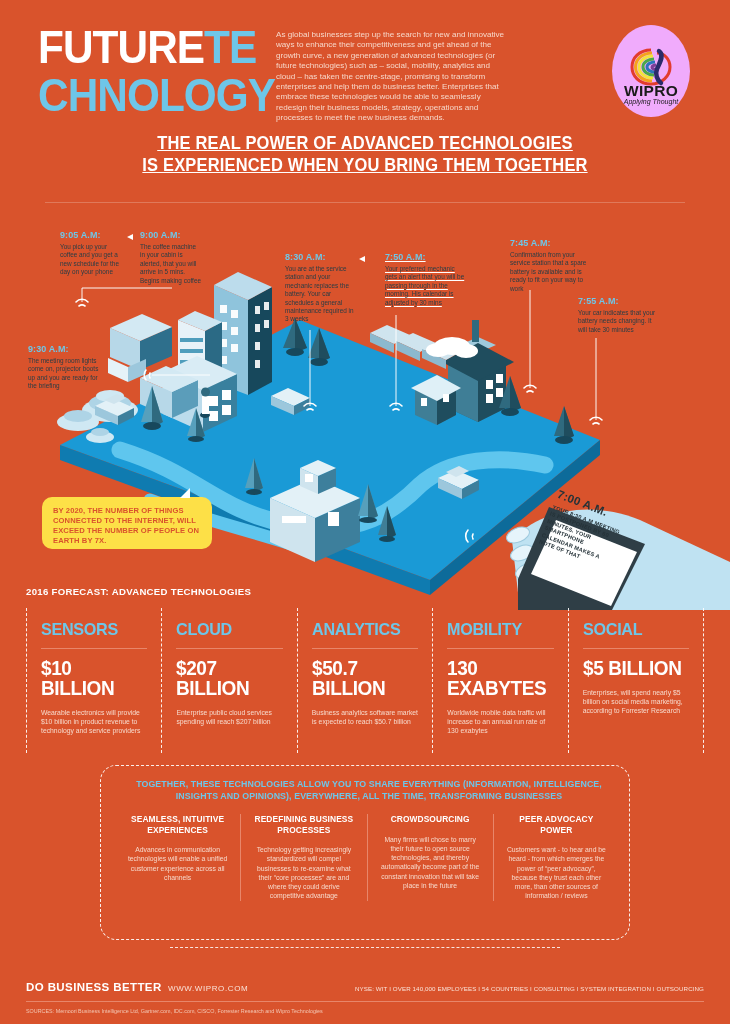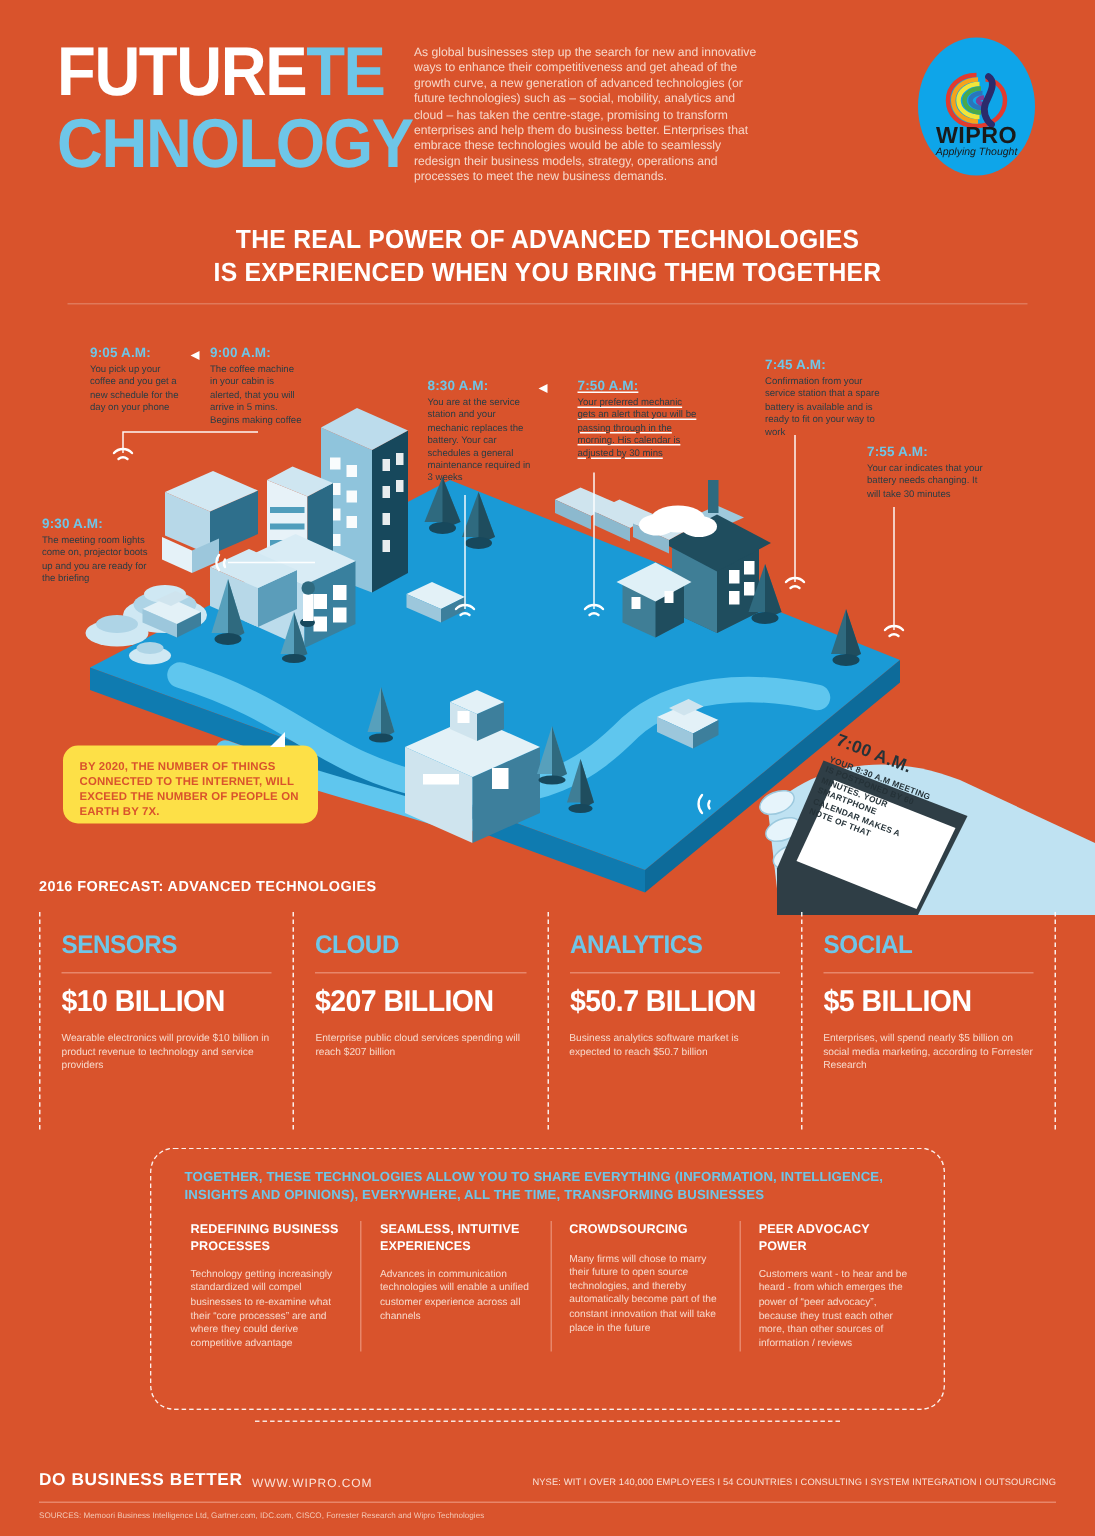--- a/index.html
+++ b/index.html
@@ -24,39 +24,39 @@
   }
   .t1 .w { color:#ffffff; }
   .t1 .b, .t2 { color:#6ec6e8; }
   .t2 { margin-top:10px; }
   .intro {
     position:absolute; left:276px; top:30px; width:230px;
     font-size:8.1px; line-height:10.4px; color:#f7d7c9;
   }
   .logo {
     position:absolute; left:612px; top:25px; width:78px; height:92px;
-    background:#0ea5e9; border-radius:50%/50%;
+    background:#f0abfc; border-radius:50%/50%;
   }
   .logo-swirl {
     position:absolute; left:50%; top:22px; transform:translateX(-50%);
     width:44px; height:40px;
   }
   .logo-name {
     position:absolute; left:0; right:0; top:57px; text-align:center;
     color:#1a1a1a; font-weight:bold; font-size:15.5px; letter-spacing:.3px;
   }
   .logo-tag {
     position:absolute; left:0; right:0; top:73px; text-align:center;
     color:#1a1a1a; font-size:7px; font-style:italic;
   }
 
   
   .headline {
-    position:absolute; left:0; top:148px; width:730px; text-align:center;
-    font-weight:bold; font-size:17.5px; line-height:22px; letter-spacing:.2px;
+    position:absolute; left:0; top:132px; width:730px; text-align:center;
+    font-weight:bold; font-size:17.5px; line-height:22px; letter-spacing:.2px;text-decoration:underline;
   }
   .headline div { transform:scaleX(0.94); }
   .rule { position:absolute; left:45px; top:202px; width:640px; height:1px; background:#e0795a; }
 
   
   .callout { position:absolute; }
   .callout .time { color:#6ec6e8; font-size:9px; font-weight:bold; margin-bottom:3px; letter-spacing:.1px; }
   .callout .body { color:#2a3d45; font-size:6.4px; line-height:8.4px; }
 
   .arrow-left {
@@ -103,21 +103,21 @@
   .fcol .sep { height:1px; background:#e8866a; margin:8px 0 9px 0; }
   .fcol .val {
     font-weight:bold; font-size:20px; line-height:20px; letter-spacing:-.4px;
     transform:scaleX(.95); transform-origin:left center;
   }
   .fcol .desc { color:#f7d9cb; font-size:6.8px; line-height:9.2px; margin-top:10px; }
 
   
   .together {
     position:absolute; left:100px; top:765px; width:530px; height:175px;
-    border:1.5px dashed rgba(255,255,255,.9); border-radius:16px;
+    border:1.5px dashed rgba(255,255,255,.9); border-radius:16px;text-align:center;
   }
   .together-head {
     position:absolute; left:22px; top:12px; width:492px;
     color:#6ec6e8; font-weight:bold; font-size:8.8px; line-height:12px; letter-spacing:.1px;
   }
   .tcols { position:absolute; left:14px; top:48px; width:504px; display:flex; }
   .tcol { flex:1; padding:0 12px; position:relative; }
   .tcol + .tcol { border-left:1px solid #e8866a; }
   .tcol .th { font-weight:bold; font-size:8.4px; line-height:10.5px; letter-spacing:.1px; }
   .tcol .tb { color:#f7d9cb; font-size:6.8px; line-height:9.3px; margin-top:10px; }
@@ -485,37 +485,43 @@
       <div class="val">$207 BILLION</div>
       <div class="desc">Enterprise public cloud services spending will reach $207 billion</div>
     </div>
     <div class="fcol">
       <div class="cat">ANALYTICS</div>
       <div class="sep"></div>
       <div class="val">$50.7 BILLION</div>
       <div class="desc">Business analytics software market is expected to reach $50.7 billion</div>
     </div>
     <div class="fcol">
+      <div class="cat">MOBILITY</div>
+      <div class="sep"></div>
+      <div class="val">130 EXABYTES</div>
+      <div class="desc">Worldwide mobile data traffic will increase to an annual run rate of 130 exabytes</div>
+    </div>
+    <div class="fcol">
       <div class="cat">SOCIAL</div>
       <div class="sep"></div>
       <div class="val">$5 BILLION</div>
       <div class="desc">Enterprises, will spend nearly $5 billion on social media marketing, according to Forrester Research</div>
     </div>
   </div>
 
   <div class="together">
     <div class="together-head">TOGETHER, THESE TECHNOLOGIES ALLOW YOU TO SHARE EVERYTHING (INFORMATION, INTELLIGENCE, INSIGHTS AND OPINIONS),  EVERYWHERE, ALL THE TIME, TRANSFORMING BUSINESSES</div>
     <div class="tcols">
       <div class="tcol">
+        <div class="th">SEAMLESS, INTUITIVE EXPERIENCES</div>
+        <div class="tb">Advances in communication technologies will enable a unified customer experience across all channels</div>
+      </div>
+      <div class="tcol">
         <div class="th">REDEFINING BUSINESS PROCESSES</div>
         <div class="tb">Technology getting increasingly standardized will compel businesses to re-examine what their “core processes” are and where they could derive competitive advantage</div>
-      </div>
-      <div class="tcol">
-        <div class="th">SEAMLESS, INTUITIVE EXPERIENCES</div>
-        <div class="tb">Advances in communication technologies will enable a unified customer experience across all channels</div>
       </div>
       <div class="tcol">
         <div class="th">CROWDSOURCING</div>
         <div class="tb">Many firms will chose to marry their future to open source technologies, and thereby automatically become part of the constant innovation that will take place in the future</div>
       </div>
       <div class="tcol">
         <div class="th">PEER ADVOCACY POWER</div>
         <div class="tb">Customers want - to hear and be heard - from which emerges the power of “peer advocacy”, because they trust each other more, than other sources of information / reviews</div>
       </div>
     </div>

